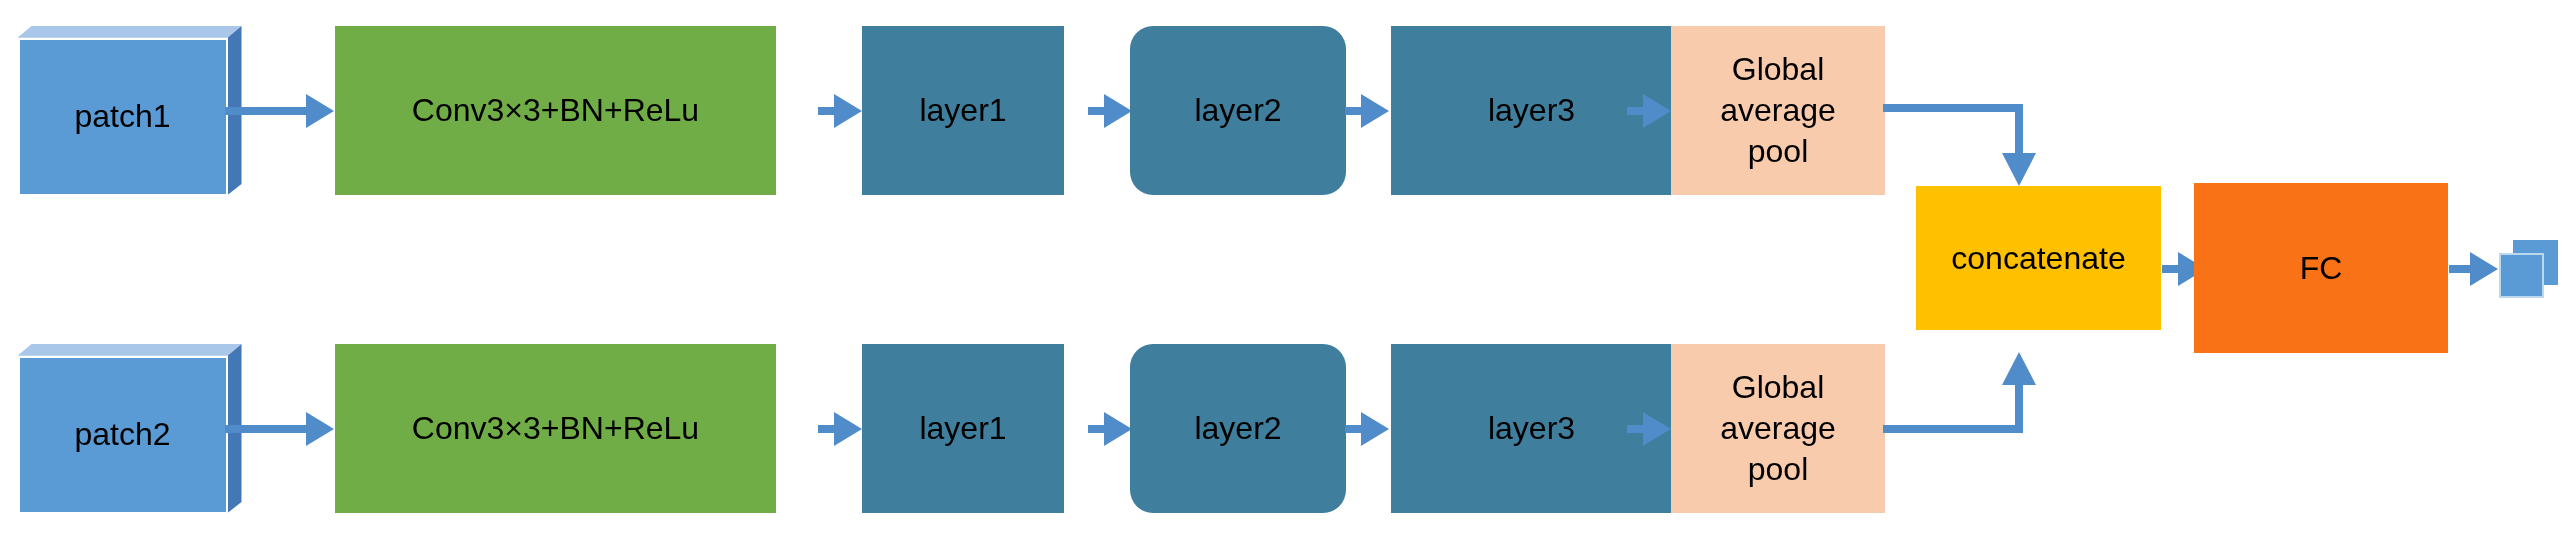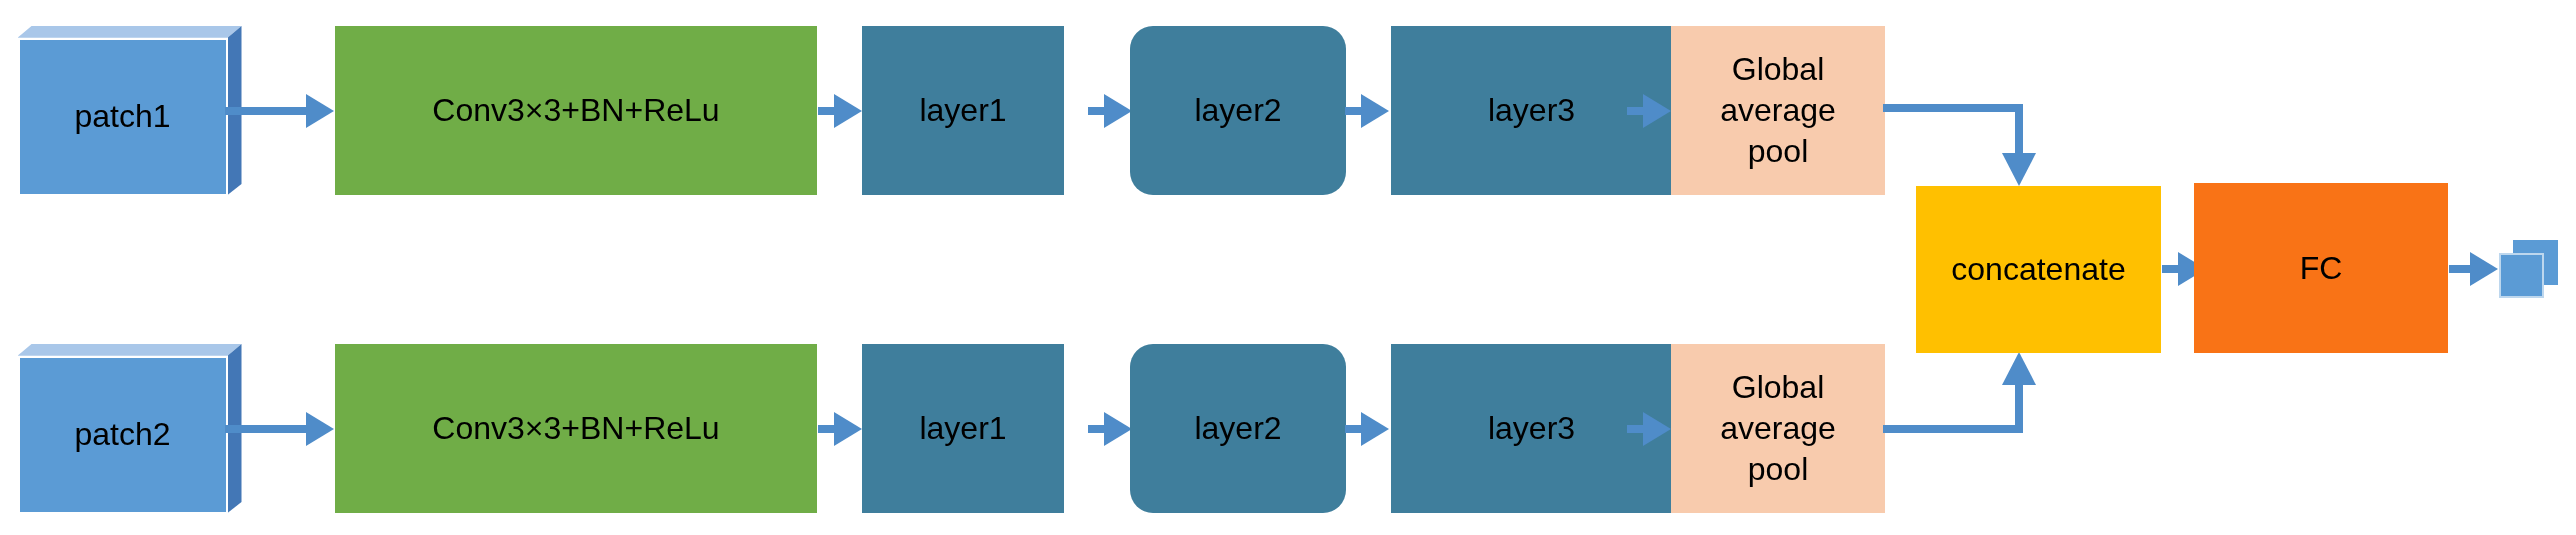--- a/index.html
+++ b/index.html
@@ -18,27 +18,27 @@
     justify-content:center;
     text-align:center;
     font-size:32px;
     line-height:1.28;
     color:#000000;
     box-sizing:border-box;
   }
   .h290{height:169px;}
   .r1{top:26px;}
   .r2{top:344px;}
-  .conv-box{background:#70AD47;left:335px;width:482px;text-align:right;}
+  .conv-box{background:#70AD47;left:335px;width:441px;text-align:right;}
   .layer-box{background:#3F7E9C;}
   .layer1{left:862px;width:202px;}
   .layer2{left:1130px;width:216px;border-radius:23px;}
   .layer3{left:1391px;width:281px;}
   .pool-box{background:#F8CBAD;left:1671px;width:214px;padding:0 16px;}
-  .concat-box{background:#FFC000;left:1916px;top:186px;width:245px;height:167px;}
+  .concat-box{background:#FFC000;left:1916px;top:186px;width:245px;height:144px;}
   .fc-box{background:#f97316;left:2194px;top:183px;width:254px;height:170px;}
 
   
   .cube{position:absolute;left:17.5px;width:224px;height:169px;}
   .cube-top{
     position:absolute;left:0;top:0;width:224px;height:11.7px;
     background:#A9C7E9;
     clip-path:polygon(14px 0, 224px 0, 210px 11.7px, 0 11.7px);
   }
   .cube-side{

